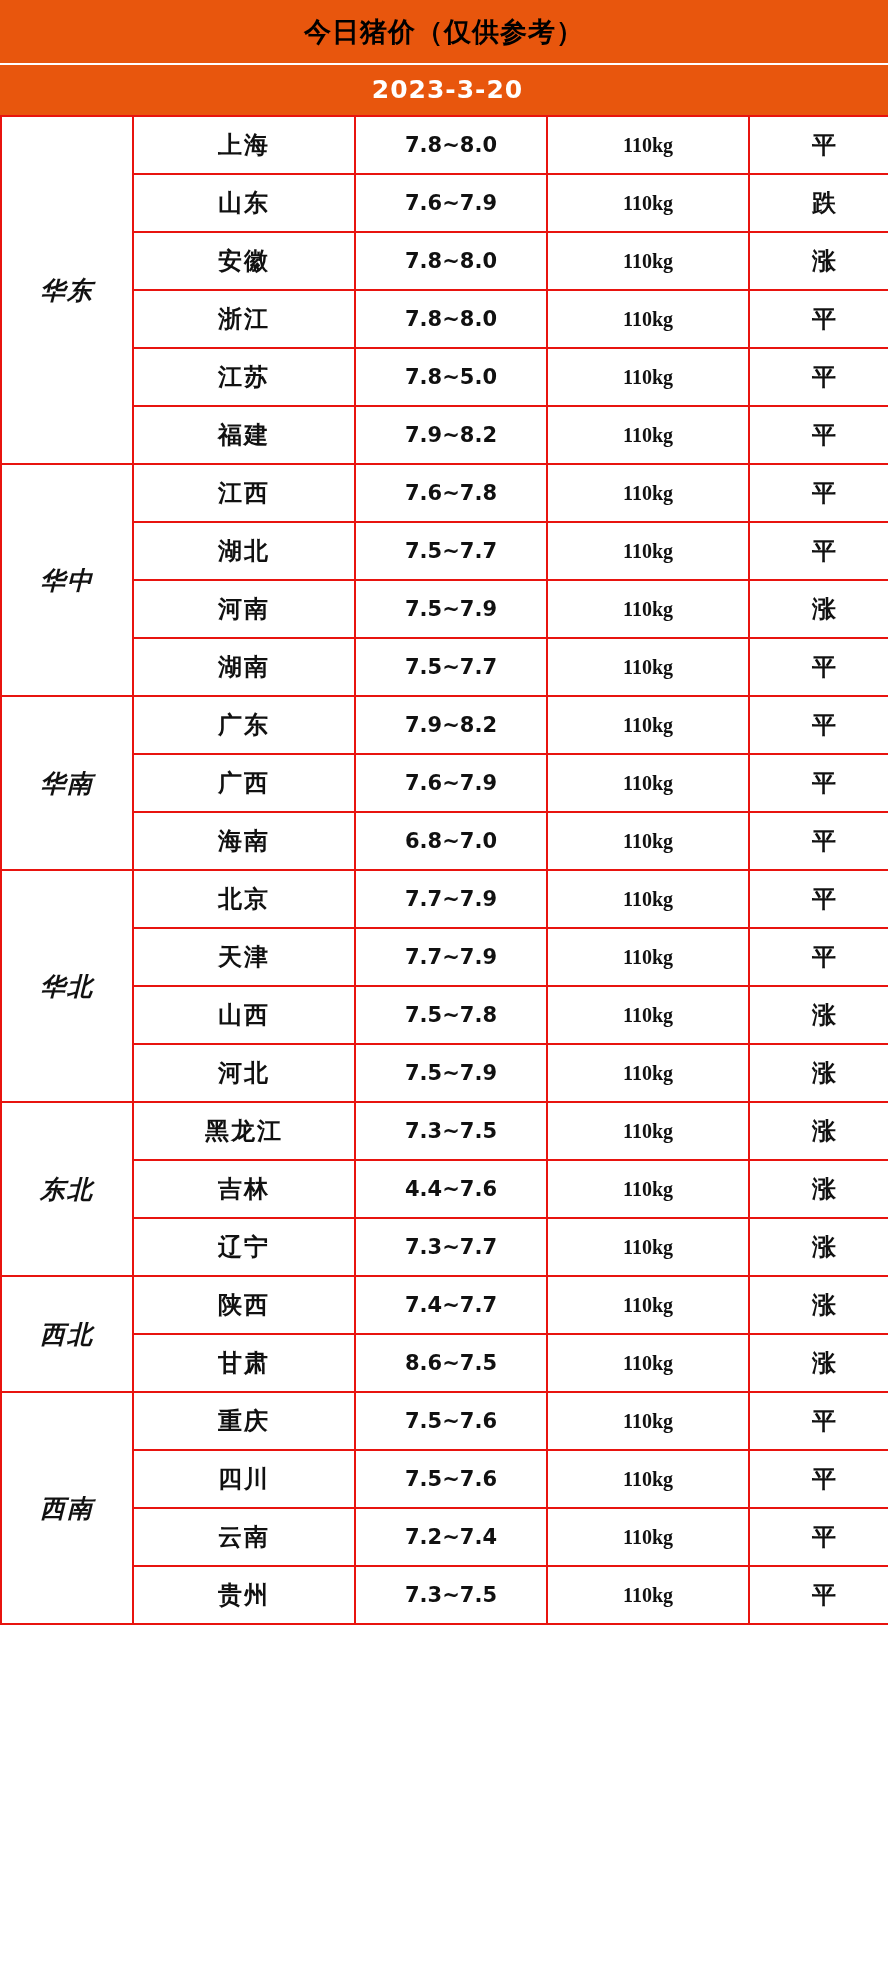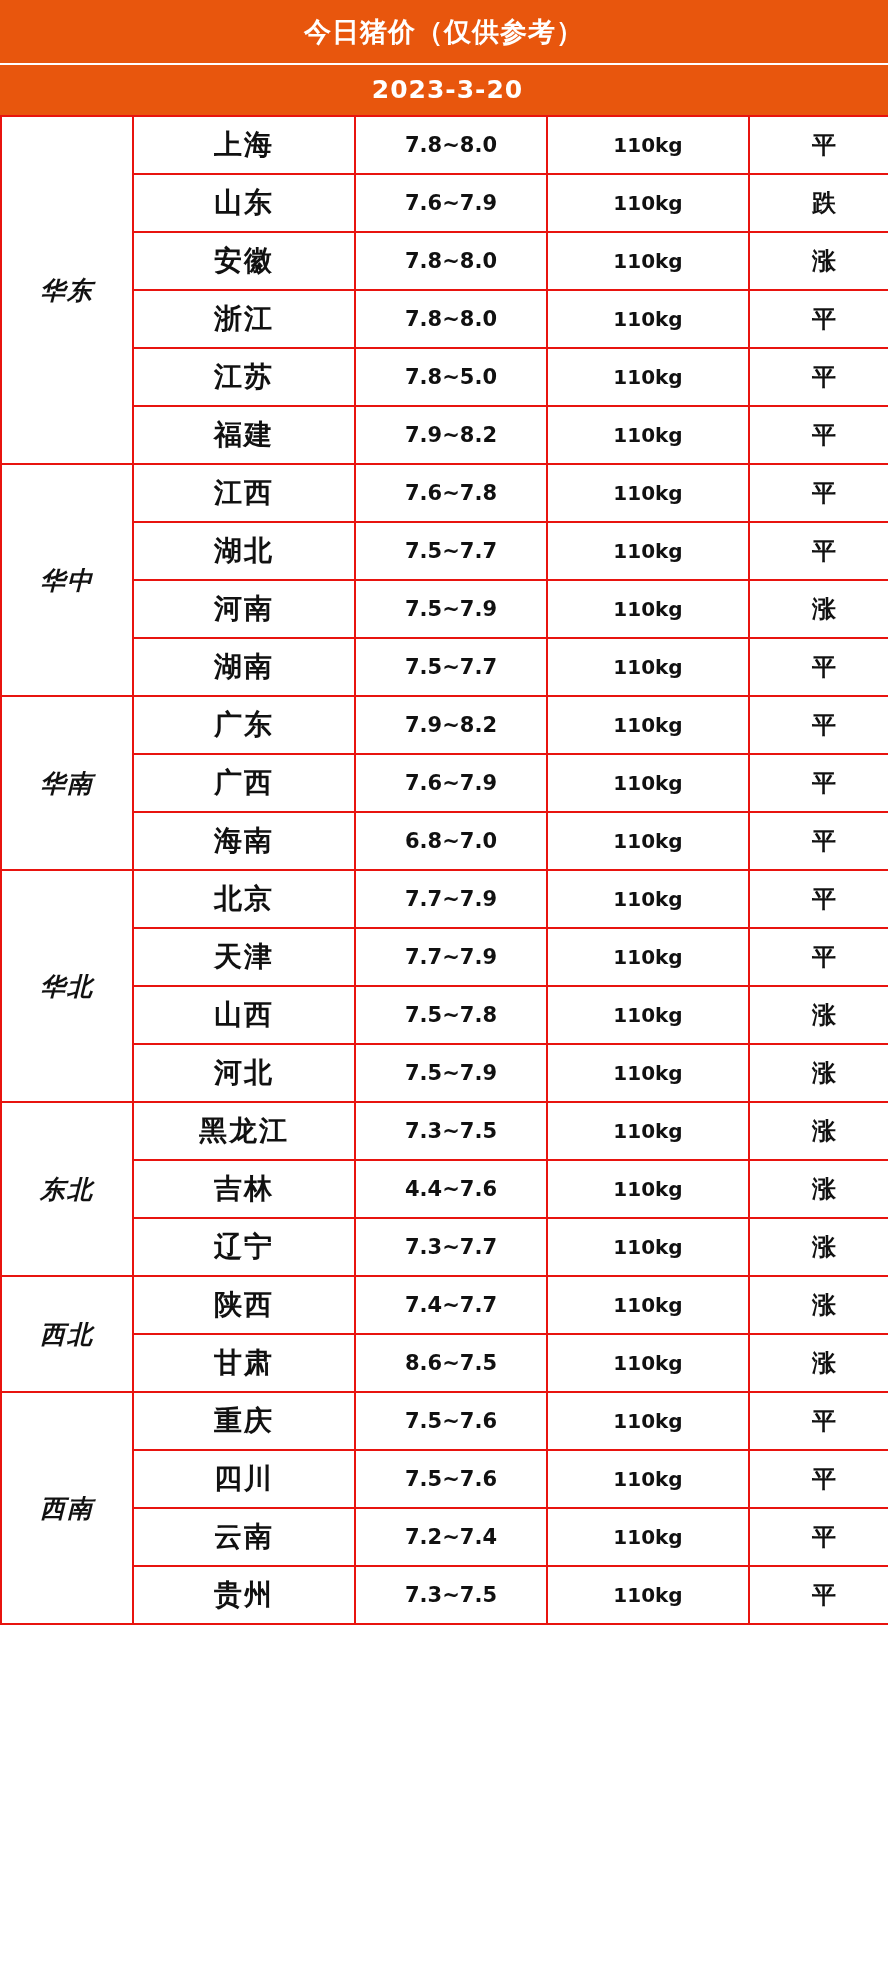--- a/index.html
+++ b/index.html
@@ -10,21 +10,21 @@
   body {
     width: 888px;
     font-family: "DejaVu Sans", "Liberation Sans", sans-serif;
   }
   .sheet {
     width: 888px;
     box-sizing: border-box;
   }
   .title-bar {
     background: #e8560d;
-    color: #ffffff;
+    color: #000000;
     font-size: 27px;
     font-weight: bold;
     text-align: center;
     padding: 14px 0 13px 0;
     letter-spacing: 1px;
   }
   .date-bar {
     background: #e8560d;
     color: #ffffff;
     font-size: 25px;
@@ -49,31 +49,32 @@
     padding: 0;
   }
   td.region {
     width: 130px;
     font-size: 25px;
     letter-spacing: 2px;
     font-style: italic;
   }
   td.province {
     width: 220px;
-    font-size: 28px;
+    font-size: 24px;
     letter-spacing: 2px;
   }
   td.price {
     width: 190px;
     font-size: 21px;
     margin-left: 44px;
   }
   td.weight {
     width: 200px;
     font-size: 20px;
+    font-family: Liberation Serif, serif;
   }
   td.trend {
     width: 148px;
     font-size: 24px;
   }
   .trend-up { color: #e8140f; }
   .trend-down { color: #13b513; }
   .trend-flat { color: #111111; }
 </style>
 </head>

